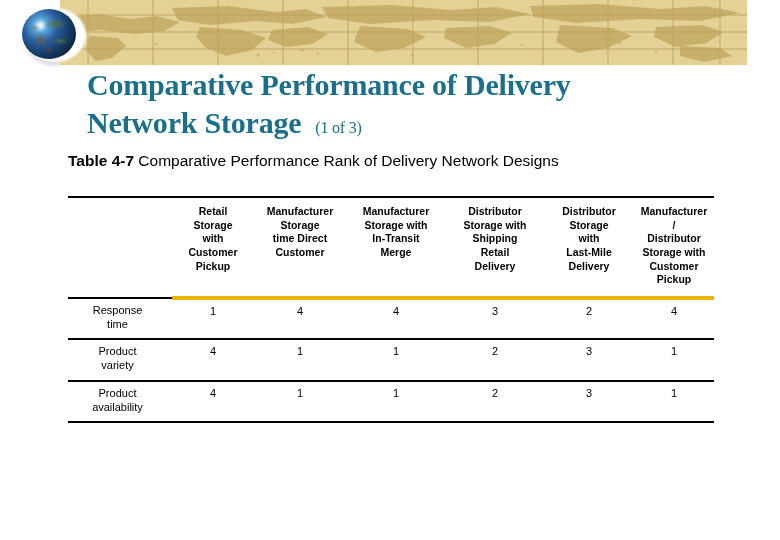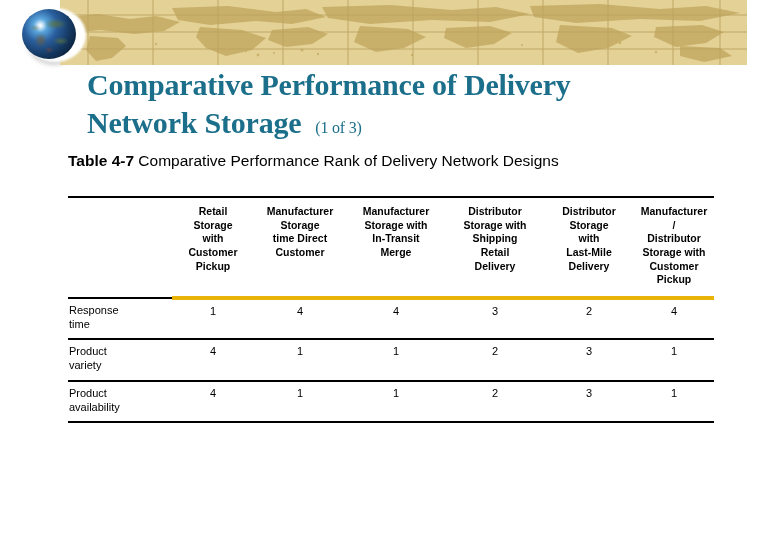--- a/index.html
+++ b/index.html
@@ -165,21 +165,21 @@
   table.perf tbody td {
     font-size: 11px;
     line-height: 1.25;
     border-bottom: 2px solid #000000;
     padding: 5px 2px 7px 2px;
   }
   table.perf tbody tr:last-child td {
     border-bottom: 2.5px solid #000000;
   }
   table.perf td.rowlabel {
-    text-align: left;
+    text-align: center;
     padding-left: 1px;
     padding-right: 6px;
   }
   table.perf td.val {
     text-align: center;
   }
 </style>
 </head>
 <body>
 

